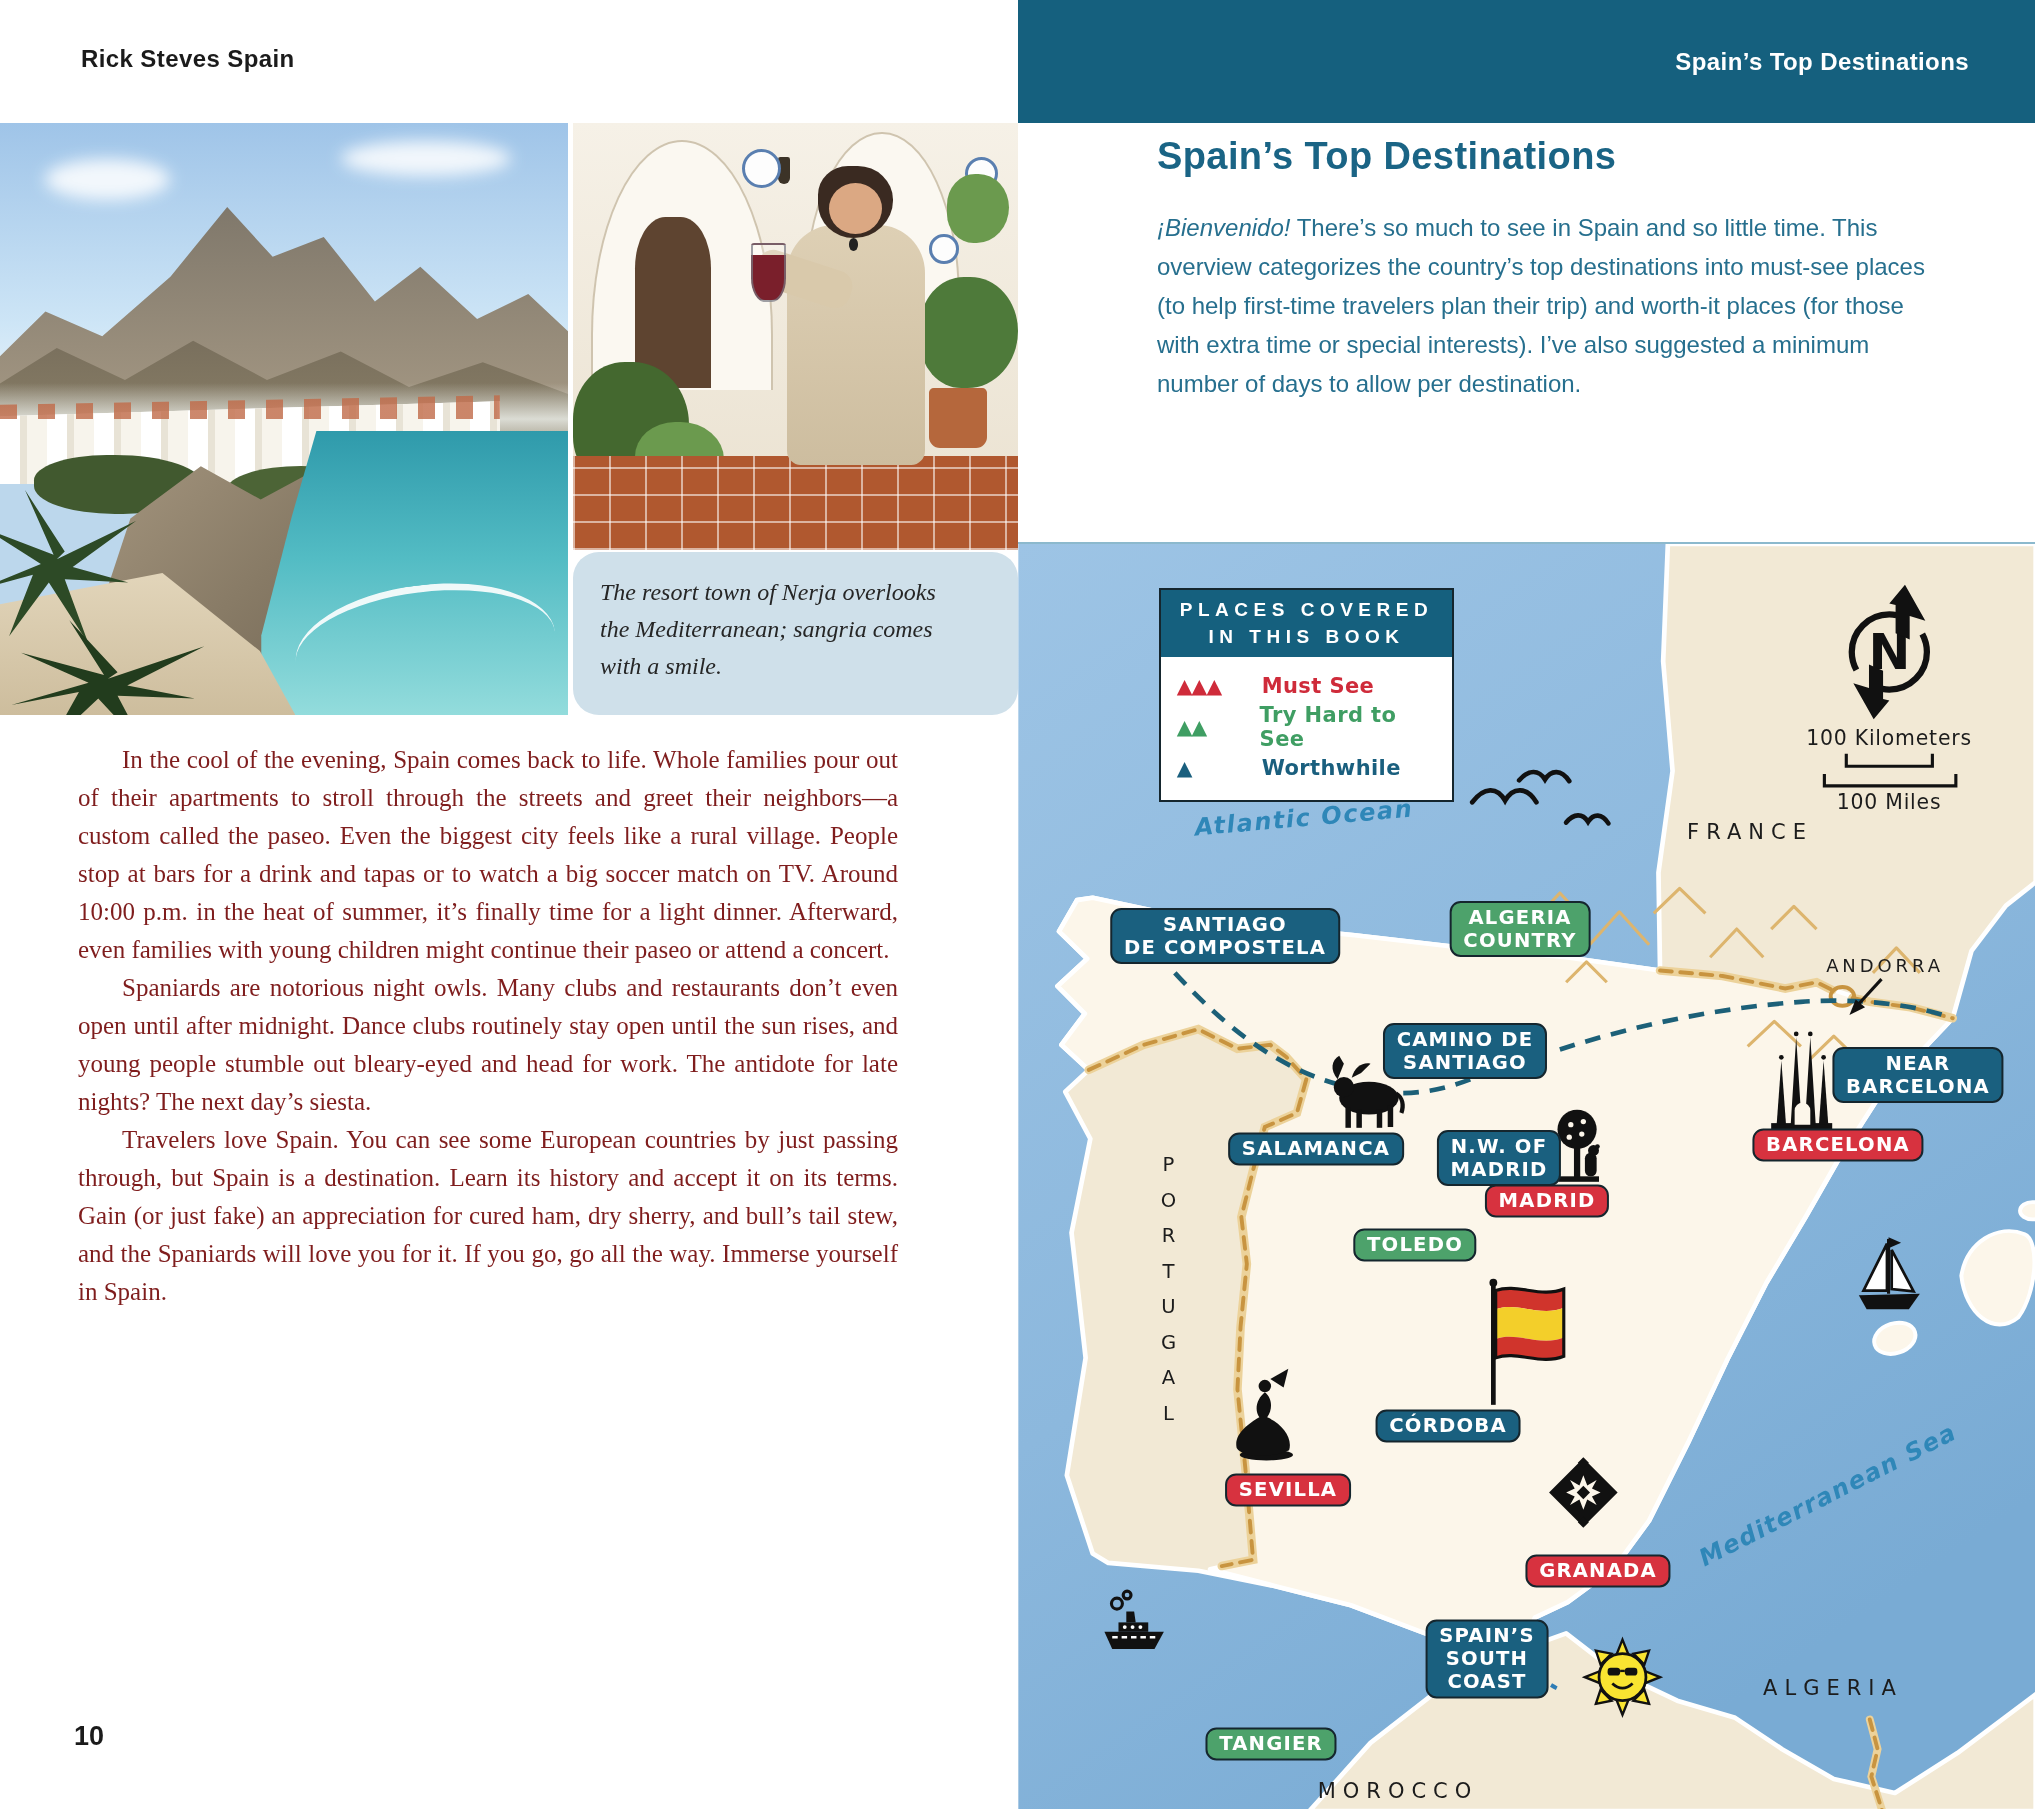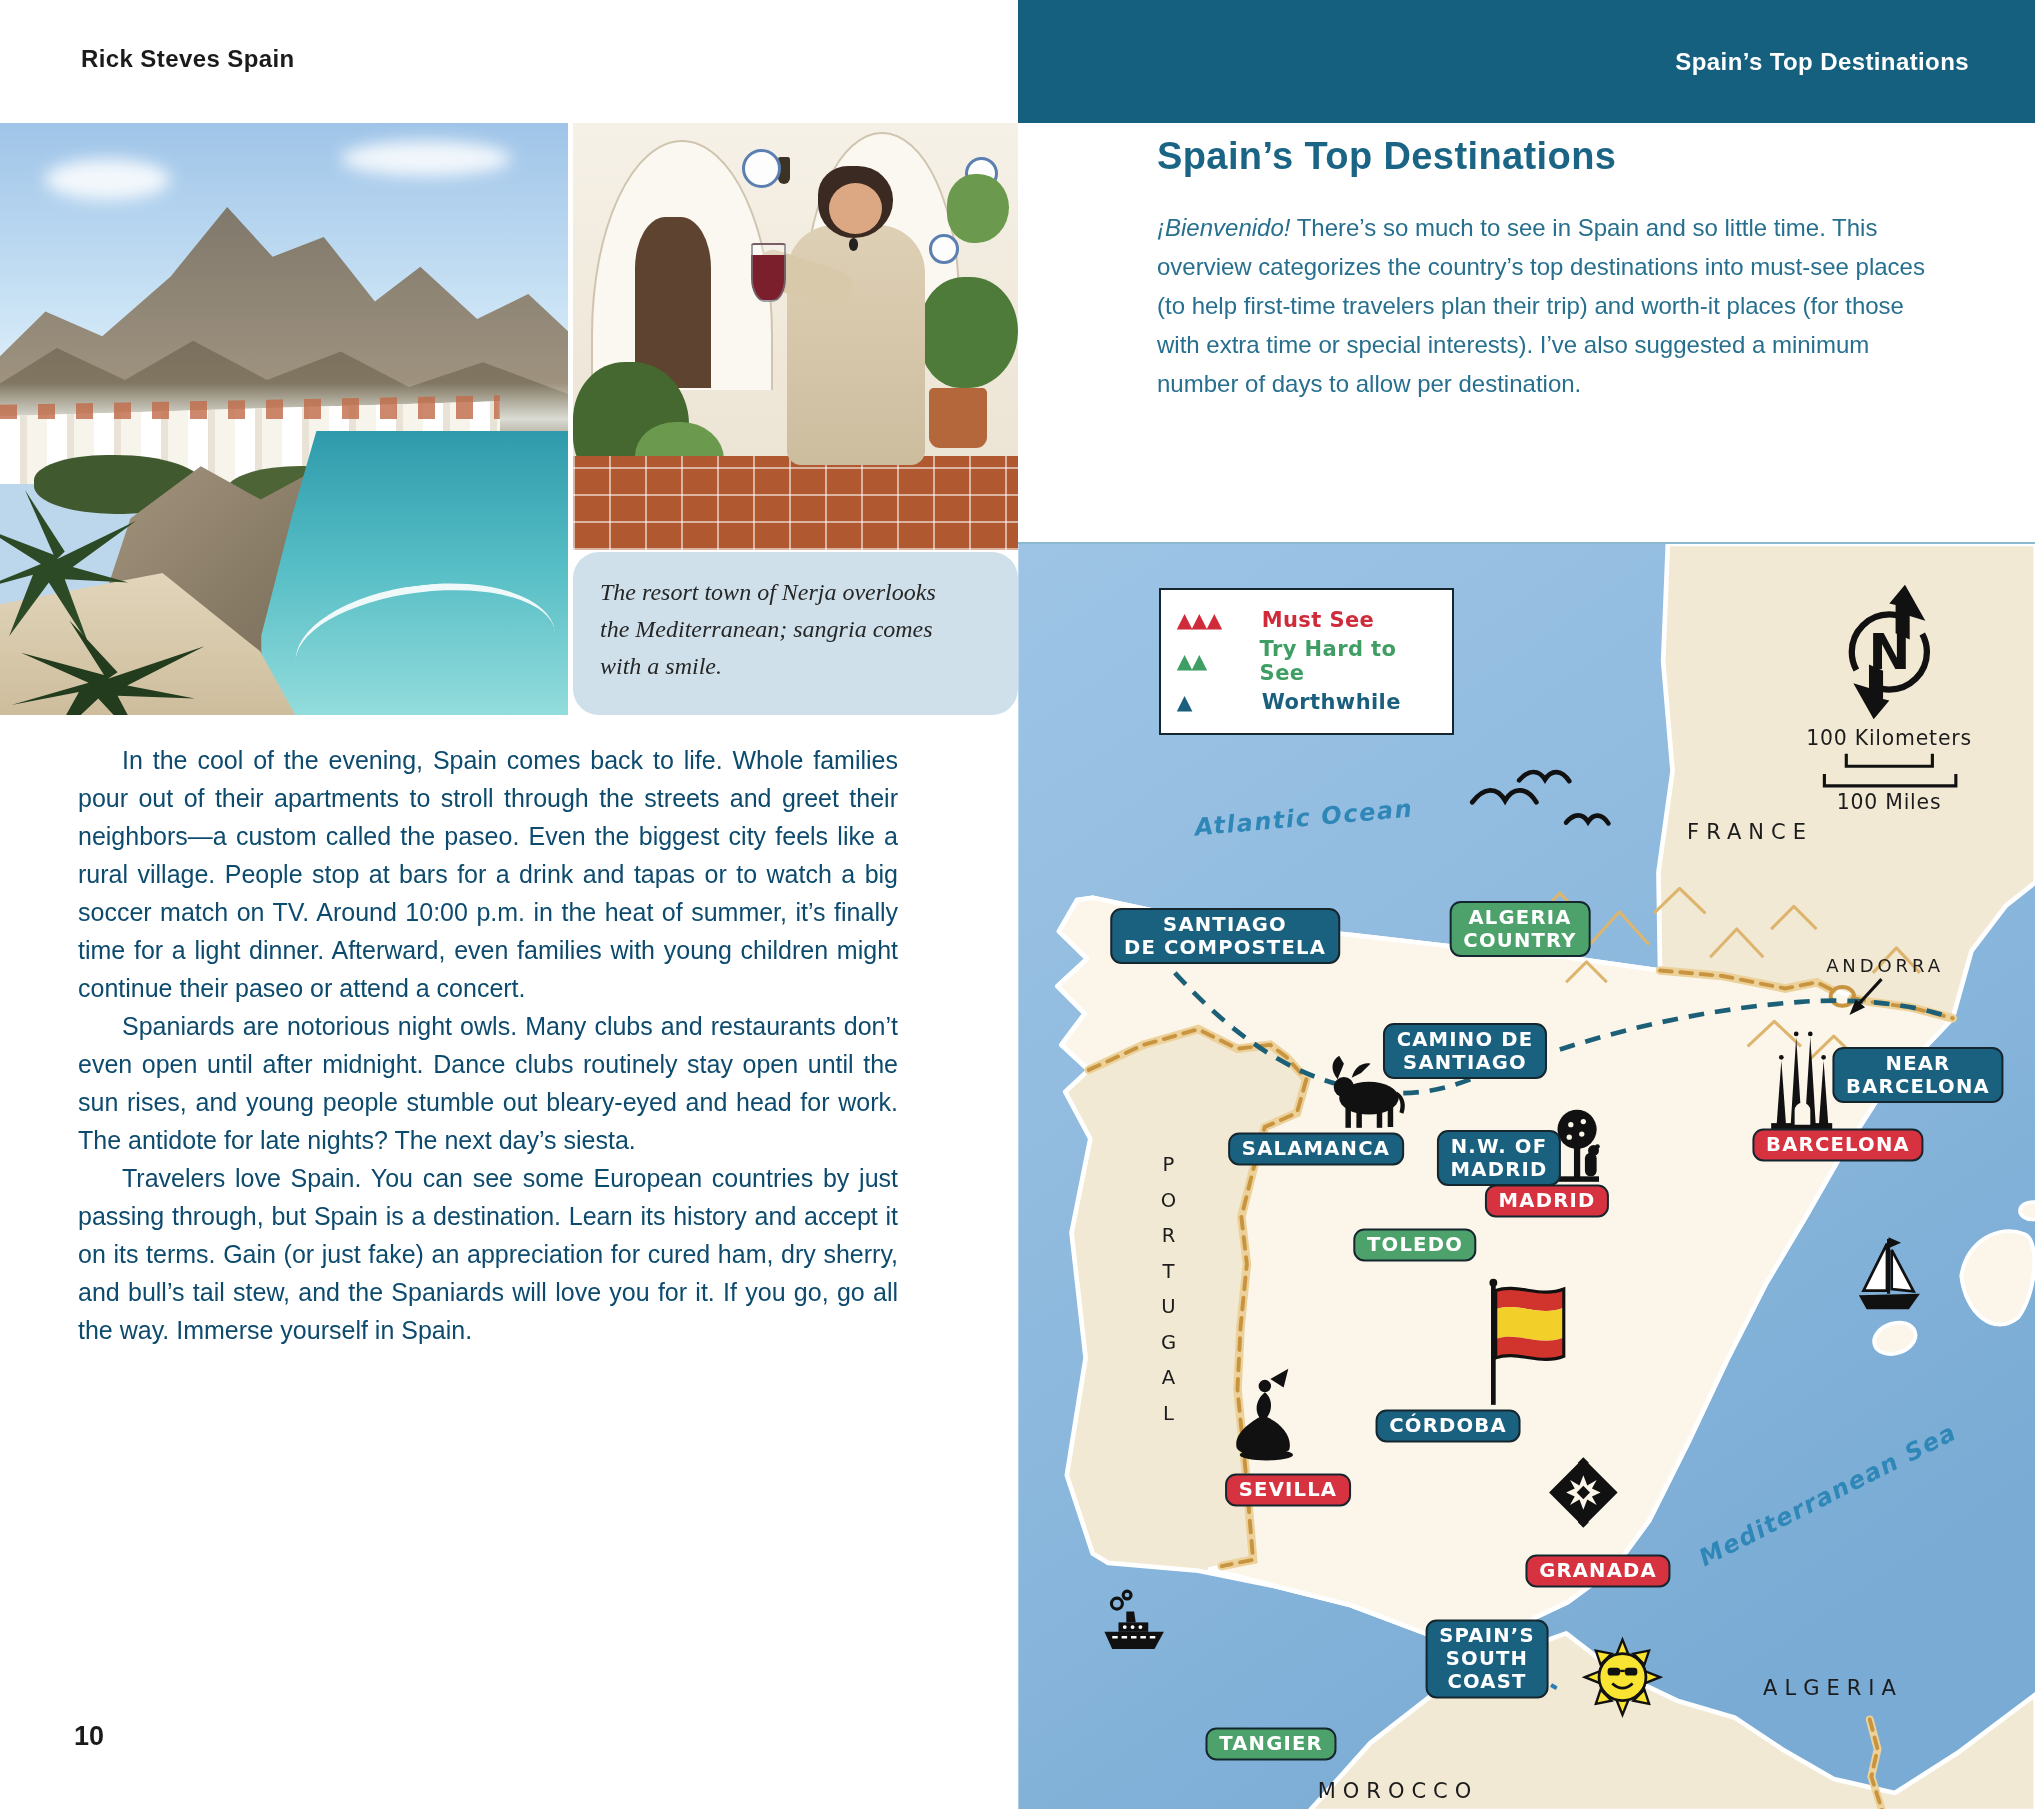--- a/index.html
+++ b/index.html
@@ -64,22 +64,22 @@
   .p2-arm{left:41%;top:32%;width:22%;height:9%;background:#d9c9ab;border-radius:15.7px;transform:rotate(18deg);}
   .p2-glass{left:40%;top:28%;width:7%;height:13%;background:linear-gradient(180deg,rgba(255,255,255,.25) 18%,#7a1f2b 18%);border:2.3px solid rgba(120,120,130,.7);border-radius:3.1px 3.1px 40% 40%;}
   .p2-necklace{left:62%;top:27%;width:9.4px;height:12.5px;background:#222;border-radius:50%;}
 
   
   #caption-box{left:573px;top:552px;width:445px;height:163px;background:#cfe0ea;border-radius:26px;}
   #caption-box .cap{position:absolute;left:27px;top:22px;width:352px;font-family:"Liberation Serif",serif;
       font-style:italic;font-size:24px;line-height:37px;color:#262626;}
 
   
-  #body-text{left:78px;top:741px;width:820px;font-family:Liberation Sans, sans-serif;font-size:25px;
-      line-height:38px;color:#0c4a6e;text-align:justify;}
+  #body-text{left:78px;top:741px;width:820px;font-family:Liberation Serif, serif;font-size:25px;
+      line-height:38px;color:#7f1d1d;text-align:justify;}
   #body-text p{margin:0;text-indent:44px;}
 
   
   #right-page{left:1018px;top:0;width:1018px;height:1500px;background:#ffffff;}
   #header-bar{position:absolute;left:0;top:0;width:1018px;height:123px;background:#15607e;}
   #header-bar .hd{position:absolute;right:67px;top:50%;transform:translateY(-50%);color:#fff;
       font-size:24px;font-weight:bold;letter-spacing:0.4px;}
   #section-title{position:absolute;left:139px;top:135px;font-size:38px;font-weight:bold;color:#1a6485;letter-spacing:0.4px;}
   #intro{position:absolute;left:139px;top:208px;width:792px;font-size:24px;line-height:39px;color:#266f8e;}
   #intro .lead{font-style:italic;}
@@ -364,20 +364,24 @@
         <line x1="-30" y1="-1" x2="26" y2="-1" stroke="#fff" stroke-width="3" stroke-dasharray="7 5"></line>
       </g>
 
       <g>
         <line x1="1103" y1="556" x2="1070" y2="592" stroke="#111" stroke-width="4"></line>
         <polygon points="1062,602 1082,592 1070,582" fill="#111"></polygon>
       </g>
     </svg>
 
     <div id="legend">
+      <div class="lg-head">
+        <div>PLACES COVERED</div>
+        <div>IN THIS BOOK</div>
+      </div>
       <div class="lg-body">
         <div class="lg-row">
           <span class="lg-sym lg-red">▲▲▲</span>
           <span class="lg-txt lg-red">Must See</span>
         </div>
         <div class="lg-row">
           <span class="lg-sym lg-green">▲▲</span>
           <span class="lg-txt lg-green">Try Hard to See</span>
         </div>
         <div class="lg-row">

